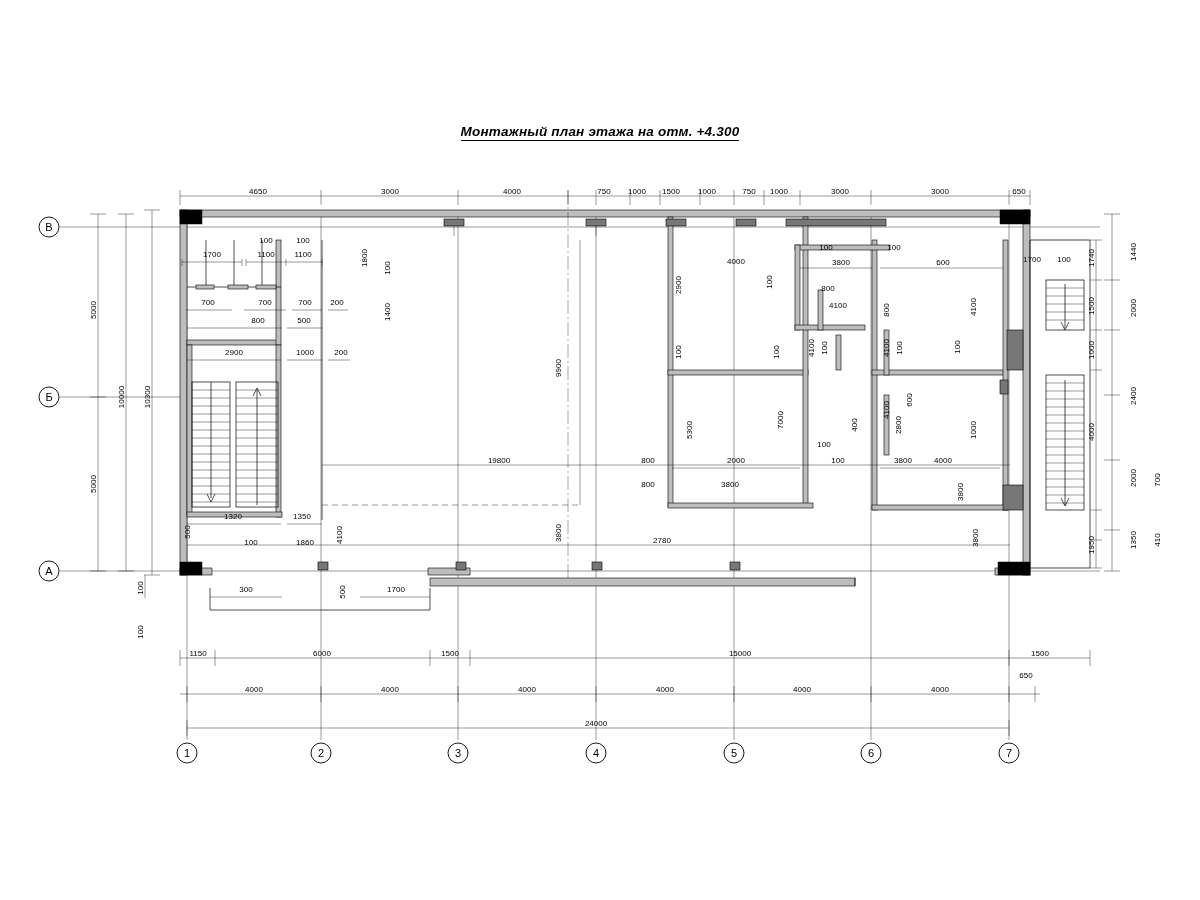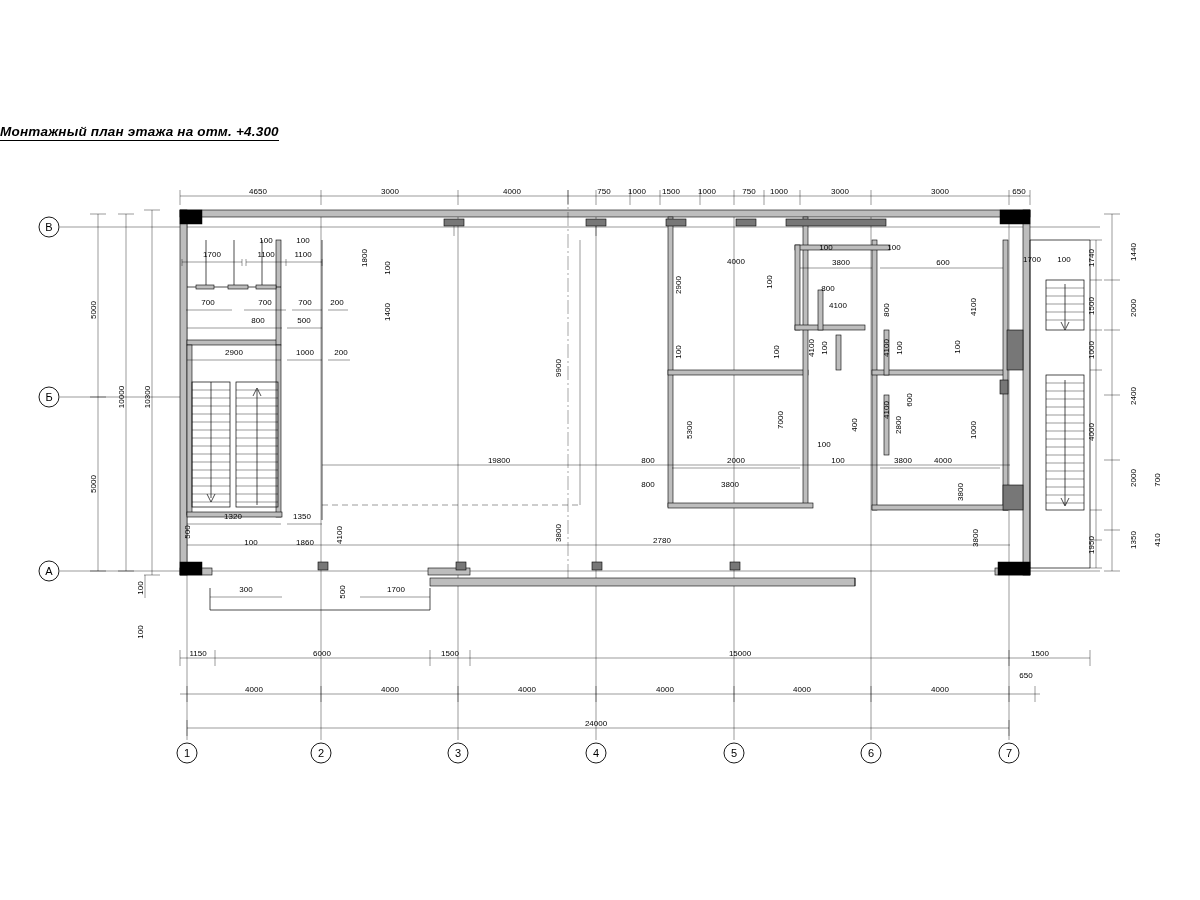--- a/index.html
+++ b/index.html
@@ -17,21 +17,21 @@
     position: relative;
     width: 1200px;
     height: 900px;
     background: #ffffff;
   }
   .title {
     position: absolute;
     left: 0;
     top: 124px;
     width: 1200px;
-    text-align: left;
+    text-align: center;
     font-style: italic;
     font-weight: bold;
     font-size: 13.5px;
     color: #000;
     letter-spacing: 0.2px;
   }
   .title span {
     border-bottom: 1px solid #000;
     padding-bottom: 1px;
   }

